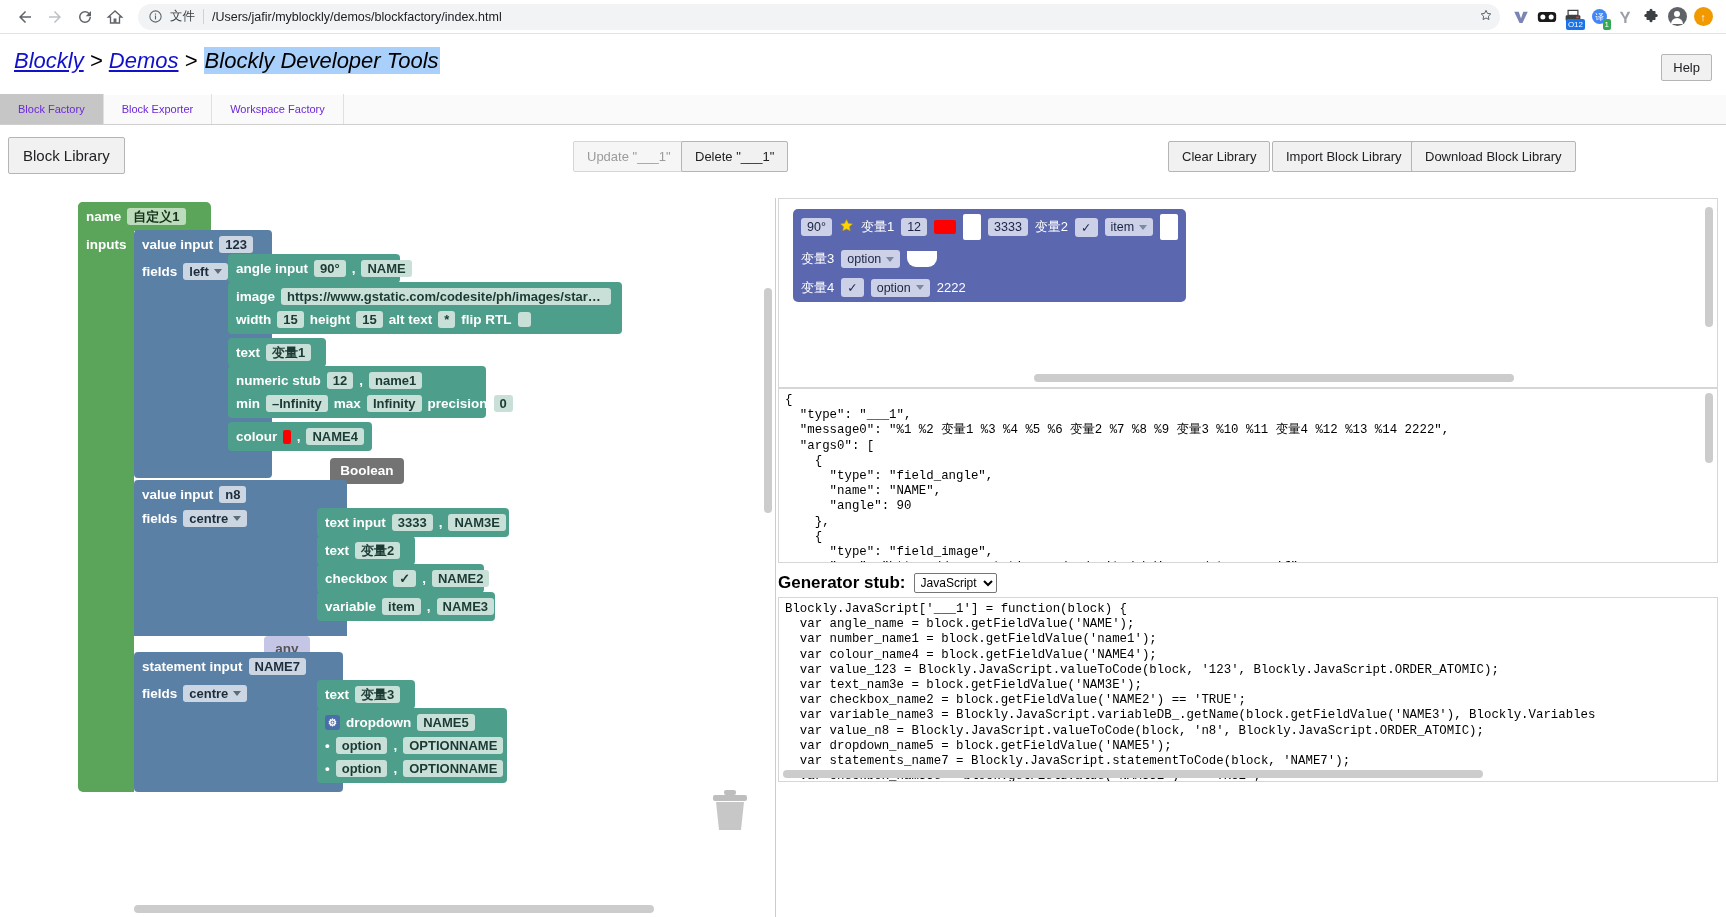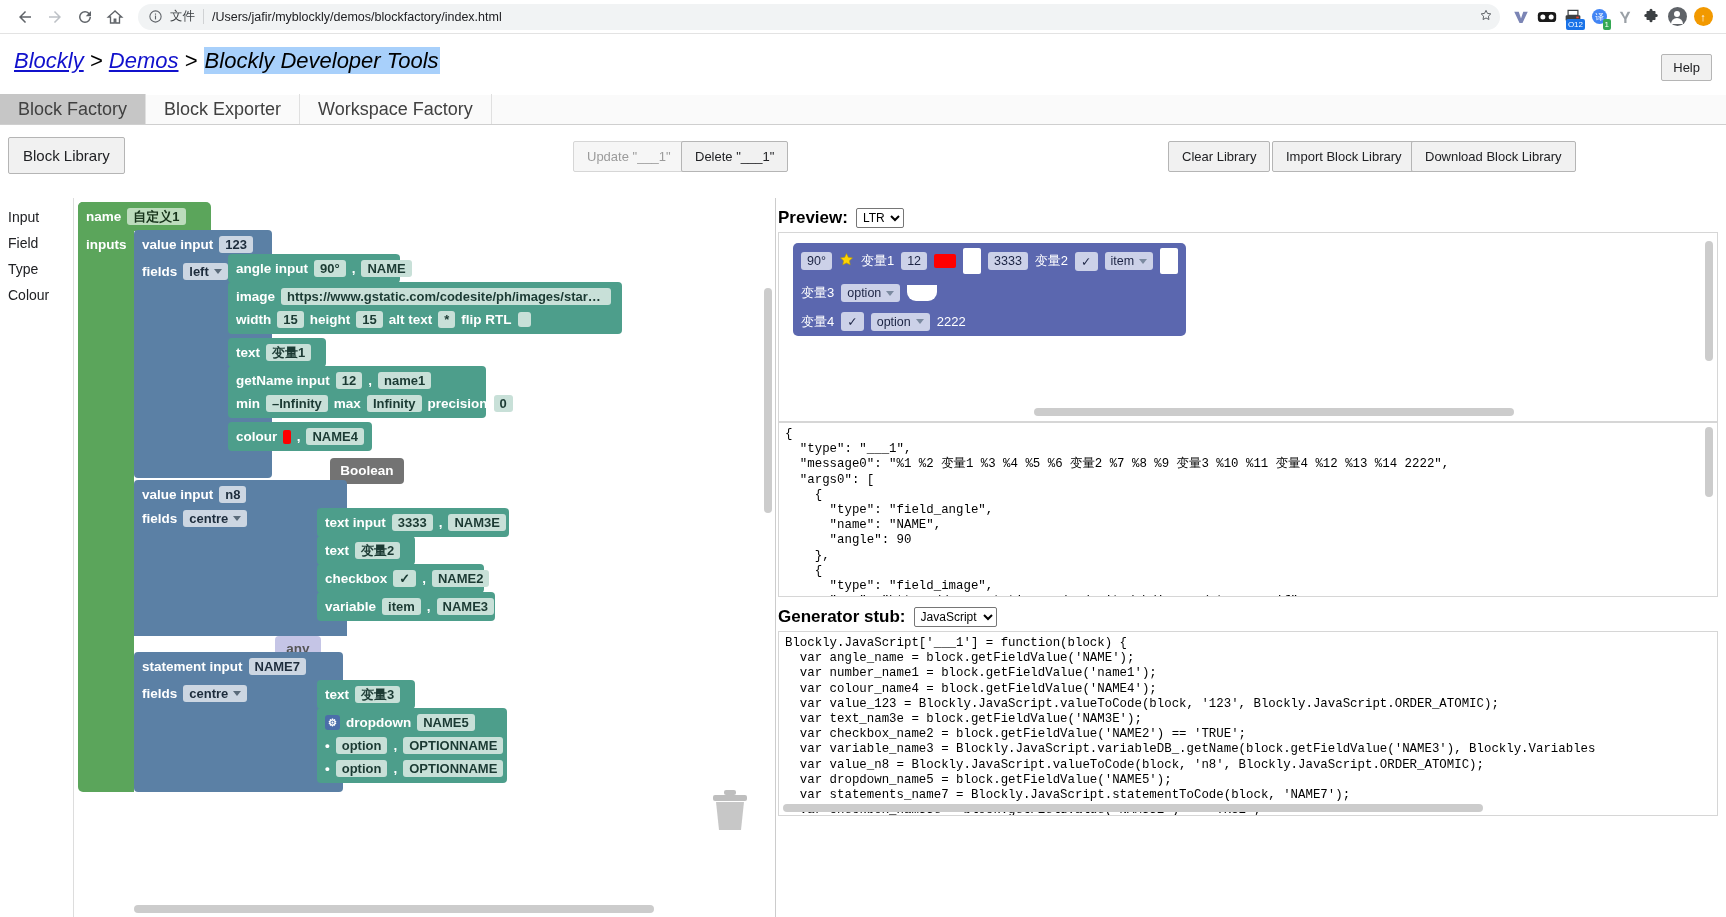--- a/index.html
+++ b/index.html
@@ -55,21 +55,21 @@
   .breadcrumb a { color:#1111cc; text-decoration:underline; }
   .breadcrumb .sel { background:#a8d0fb; color:#000; padding:1px 1px; }
   .help-btn {
     border:1px solid #b5b5b5; background:#f1f1f1; border-radius:2px;
     padding:5px 11px; font-size:13px; color:#202124; cursor:pointer; margin-top:6px;
   }
 
   
   .tabs { display:flex; align-items:flex-end; margin-top:14px; border-bottom:1px solid #cfcfcf;
           background:#fafafa; height:30px; }
-  .tab { padding:6px 18px; font-size:18px; color:#404040; cursor:pointer; height:30px;
+  .tab { padding:6px 18px; font-size:11px; color:#6d28d9; cursor:pointer; height:30px;
          display:flex; align-items:center; border-right:1px solid #e0e0e0; }
   .tab.active { background:#c6c6c6; font-weight:400; }
 
   
   .toolbar { position:relative; height:62px; }
   .btn {
     border:1px solid #b5b5b5; background:#f1f1f1; border-radius:2px;
     font-size:13px; color:#202124; padding:7px 13px; cursor:pointer;
     font-family:"Liberation Sans", sans-serif; white-space:nowrap;
   }
@@ -255,26 +255,20 @@
   <button class="btn big" id="block-library-btn">Block Library</button>
   <button class="btn disabled" id="update-btn">Update "___1"</button>
   <button class="btn" id="delete-btn">Delete "___1"</button>
   <button class="btn" id="clear-library-btn">Clear Library</button>
   <button class="btn" id="import-library-btn">Import Block Library</button>
   <button class="btn" id="download-library-btn">Download Block Library</button>
 </div>
 
 <div class="main">
 
-  <div class="cat-col">
-    <div class="cat-item">Input</div>
-    <div class="cat-item">Field</div>
-    <div class="cat-item">Type</div>
-    <div class="cat-item">Colour</div>
-  </div>
 
   <div class="workspace">
 
     <div class="blk green" style="left:4px; top:4px; width:56px; height:590px; border-radius:5px 0 0 5px;"></div>
     <div class="blk green" style="left:4px; top:4px; width:133px; border-radius:5px 5px 0 0;">
       <div class="row">
         <span>name</span>
         <span class="fld-g">自定义1</span>
       </div>
     </div>
@@ -326,21 +320,21 @@
 
     <div class="blk teal" style="left:154px; top:140px; width:98px; border-radius:4px;">
       <div class="row">
         <span>text</span>
         <span class="fld">变量1</span>
       </div>
     </div>
 
     <div class="blk teal" style="left:154px; top:168px; width:258px; border-radius:4px;">
       <div class="row">
-        <span>getName input</span>
+        <span>numeric stub</span>
         <span class="fld">12</span>
         <span>,</span>
         <span class="fld">name1</span>
       </div>
       <div class="row" style="padding-top:0;">
         <span>min</span>
         <span class="fld">–Infinity</span>
         <span>max</span>
         <span class="fld">Infinity</span>
         <span>precision</span>
@@ -413,21 +407,21 @@
         <span>,</span>
         <span class="fld">NAME3</span>
       </div>
     </div>
 
     <div class="blk" style="left:150px; top:438px; width:120px; height:30px;">
       <div class="row" style="justify-content:flex-end; padding-right:4px;">
         <span style="color:#fff;">type</span>
       </div>
     </div>
-    <div class="blk lilac" style="left:201px; top:438px; width:46px; border-radius:4px;">
+    <div class="blk lilac" style="left:190px; top:438px; width:46px; border-radius:4px;">
       <div class="row" style="justify-content:center;">
         <span>any</span>
       </div>
     </div>
 
     <div class="blk blue" style="left:60px; top:454px; width:209px; height:140px; border-radius:4px;">
       <div class="row" style="padding:6px 8px;">
         <span>statement input</span>
         <span class="fld-l">NAME7</span>
       </div>
@@ -474,26 +468,20 @@
         <rect x="15" y="5" width="12" height="5" rx="2" fill="#8a8a8a"></rect>
       </svg>
     </div>
 
     <div class="vscroll" style="top:90px; height:225px;"></div>
     <div class="hscroll" style="left:60px; width:520px;"></div>
   </div>
 
   <div class="right">
 
-    <div class="panel-label">
-      <span>Preview:</span>
-      <select class="inline">
-        <option>LTR</option>
-      </select>
-    </div>
 
     <div class="preview-area">
       <div class="pv" style="left:14px; top:10px; border-radius:5px;">
         <div class="pv-row">
           <span class="pv-fld">90°</span>
           <span>
             <svg width="15" height="15" viewBox="0 0 24 24">
                 <path d="M12 2.5l2.9 6 6.6.9-4.8 4.6 1.2 6.5L12 17.4 6.1 20.5l1.2-6.5L2.5 9.4l6.6-.9z" fill="#ffd400" stroke="#b99a00" stroke-width="1"></path>
               </svg>
           </span>

